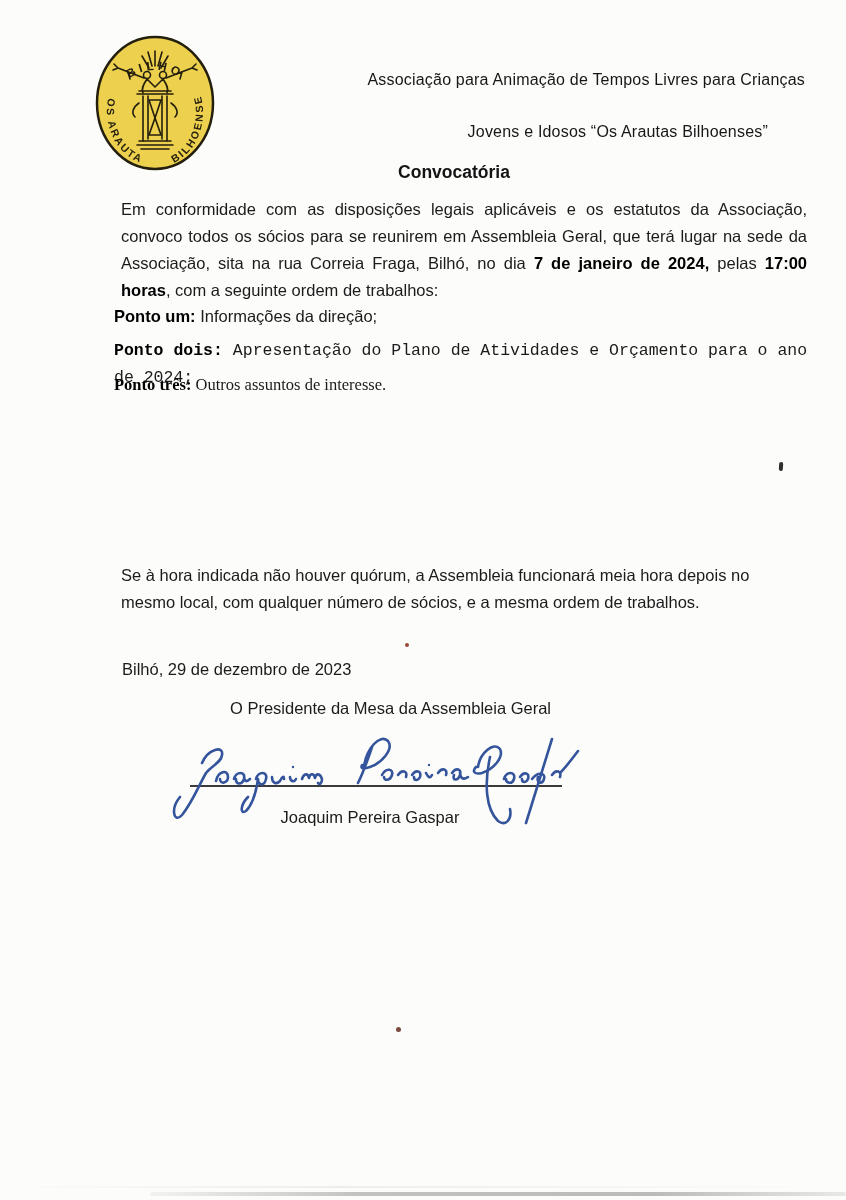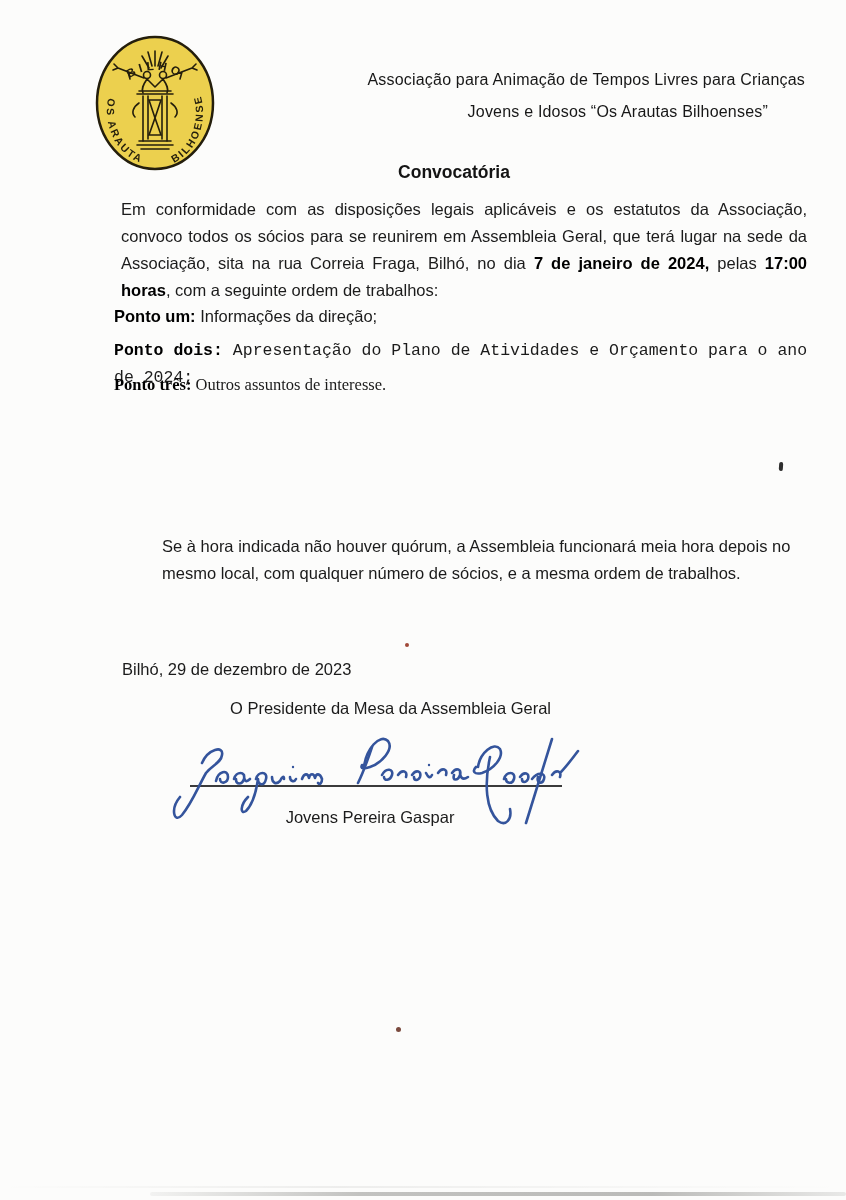--- a/index.html
+++ b/index.html
@@ -6,29 +6,29 @@
   .page{
     position:relative;width:846px;height:1200px;overflow:hidden;
     background:#fcfcfb;
     font-family:"Liberation Sans",sans-serif;
     color:#1e1e1e;
   }
   
   .seal{position:absolute;left:93px;top:33px;width:124px;height:140px;}
   .title-block{position:absolute;left:225px;top:64px;width:580px;text-align:right;
     font-size:16px;line-height:32px;color:#171717;letter-spacing:.2px;}
-  .title-line2{transform:translateX(-37px);}
+  .title-line2{transform:translateX(-37px);margin-top:20px;}
   .heading{position:absolute;left:0;top:162px;width:846px;text-align:center;
     font-size:17.5px;font-weight:bold;color:#141414;transform:translateX(31px);}
   
   .para{position:absolute;font-size:16.5px;line-height:27px;color:#1b1b1b;}
   .opening{left:121px;top:196px;width:686px;text-align:justify;}
   .agenda-line{left:114px;width:700px;}
   .agenda-1{top:303px;} .agenda-2{top:337px;font-family:Liberation Mono, monospace;} .agenda-3{top:371px;font-family:Liberation Serif, serif;}
-  .quorum{left:121px;top:533px;width:682px;text-align:left;margin-left:41px;}
+  .quorum{left:121px;top:562px;width:682px;text-align:left;}
   .dateline{left:122px;top:628px;width:400px;margin-top:28px;}
   .role-line{left:230px;top:695px;width:420px;}
   .signer-name{left:250px;top:804px;width:240px;text-align:center;font-size:16.5px;}
   
   .sig-underline{position:absolute;left:190px;top:785px;width:372px;height:2px;background:#3b3b3b;}
   .sig-svg{position:absolute;left:160px;top:725px;width:440px;height:105px;}
   
   .speck{position:absolute;border-radius:2px;}
   .speck-quote{left:779px;top:462px;width:4px;height:9px;background:#2e2e2e;transform:rotate(4deg);}
   .speck-red{left:405px;top:643px;width:4px;height:4px;background:#a04838;border-radius:50%;}
@@ -127,21 +127,21 @@
       <path d="M318,42 C320,28 334,16 340,24 C344,32 334,44 322,48 C314,50 312,46 316,42"></path>
       <path d="M330,32 C324,60 326,84 338,96 C346,102 352,94 350,84"></path>
       <path d="M344,54 C346,46 356,46 354,54 C352,60 346,58 346,54"></path>
       <path d="M360,52 C364,46 370,48 368,54 C366,58 362,58 362,54"></path>
       <path d="M366,98 C374,72 384,40 392,14"></path>
       <path d="M372,54 C378,46 386,48 384,54 C382,60 376,58 378,52"></path>
       <path d="M392,50 C396,44 402,46 400,52 M400,48 C406,42 412,34 418,26"></path>
     </g>
   </svg>
 
-  <div class="para signer-name">Jovens Pereira Gaspar</div>
+  <div class="para signer-name">Joaquim Pereira Gaspar</div>
 
   <div class="speck speck-quote"></div>
   <div class="speck speck-red"></div>
   <div class="speck speck-brown"></div>
   <div class="edge-shadow2"></div>
   <div class="edge-shadow"></div>
 
 </div>
 
 </body></html>

